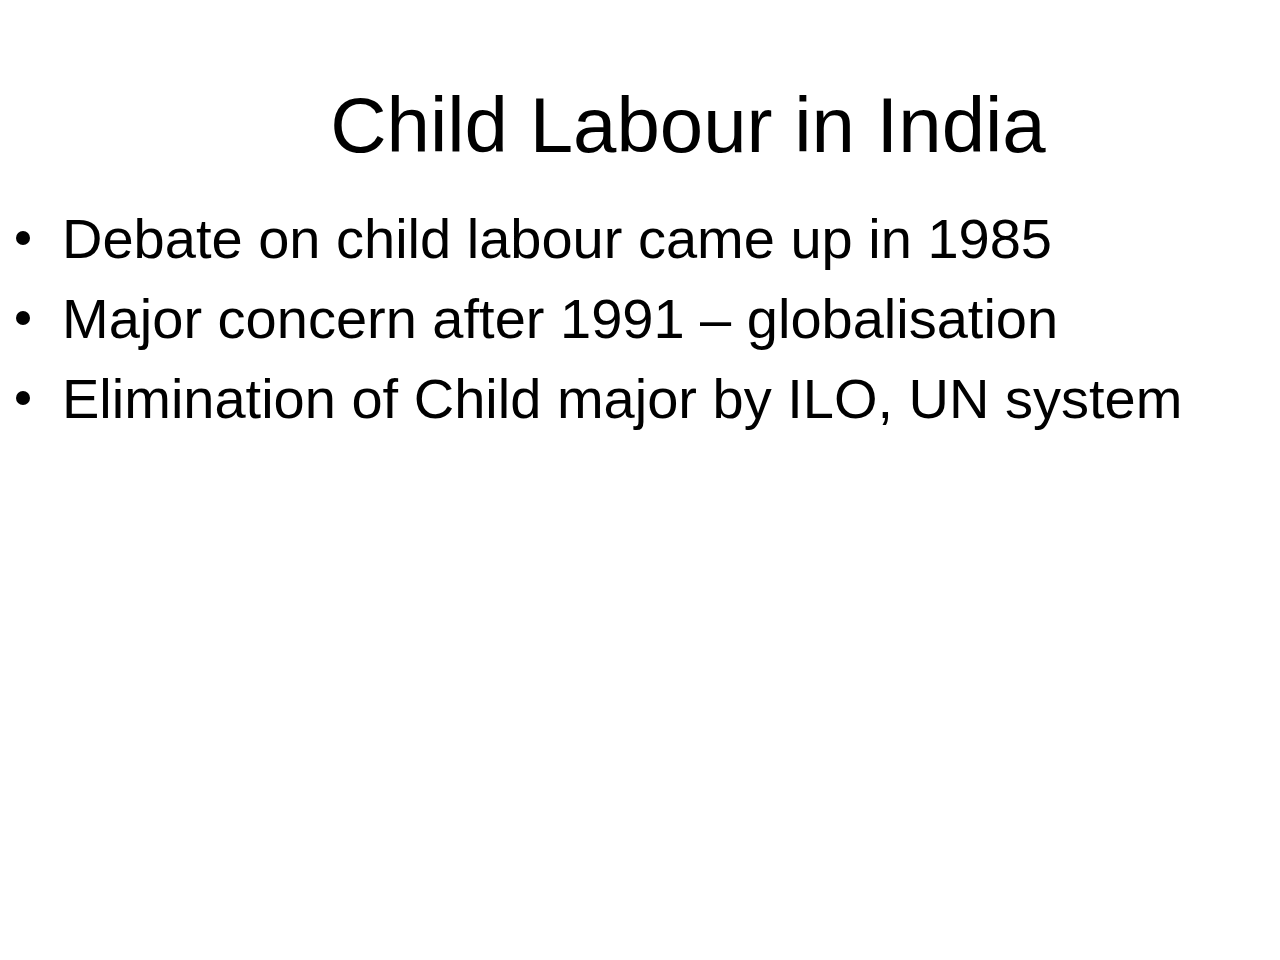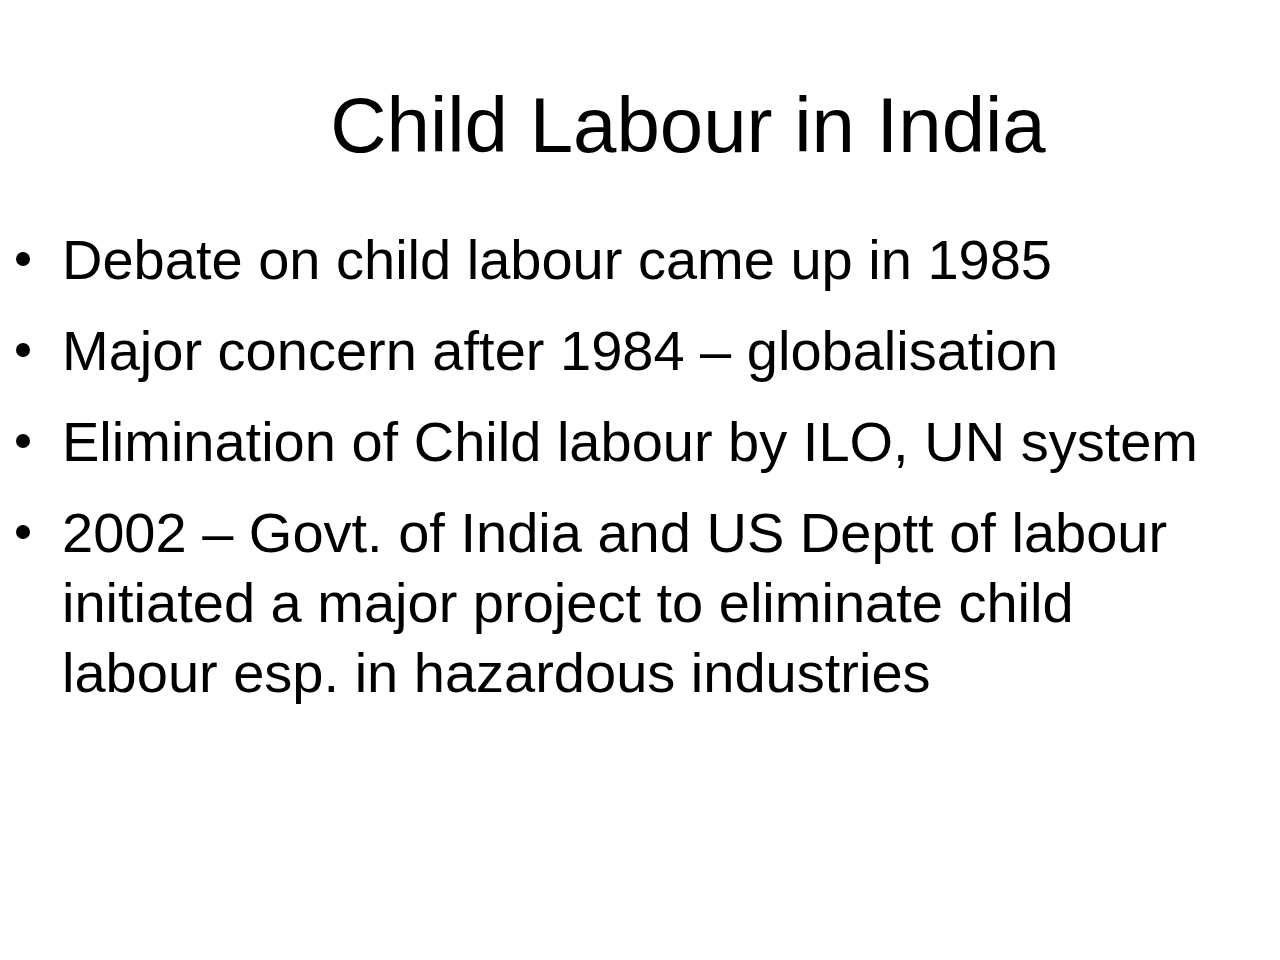--- a/index.html
+++ b/index.html
@@ -35,21 +35,20 @@
     left: 0;
     width: 1280px;
   }
   .bullet-item {
     position: relative;
     padding-left: 62px;
     margin-bottom: 10px;
     font-size: 56px;
     line-height: 70px;
     font-weight: 400;
-    margin-top: 21px;
   }
   .bullet-dot {
     position: absolute;
     left: 16px;
     top: 27px;
     width: 14px;
     height: 14px;
     background: #000000;
     border-radius: 50%;
   }
@@ -66,30 +65,24 @@
 
   <div class="bullet-list">
 
     <div class="bullet-item">
       <span class="bullet-dot"></span>
       <div class="bullet-line">Debate on child labour came up in 1985</div>
     </div>
 
     <div class="bullet-item">
       <span class="bullet-dot"></span>
-      <div class="bullet-line">Major concern after 1984 – globalisation</div>
+      <div class="bullet-line">Major concern after 1991 – globalisation</div>
     </div>
 
     <div class="bullet-item">
       <span class="bullet-dot"></span>
-      <div class="bullet-line">Elimination of Child labour by ILO, UN system</div>
+      <div class="bullet-line">Elimination of Child major by ILO, UN system</div>
     </div>
 
-    <div class="bullet-item">
-      <span class="bullet-dot"></span>
-      <div class="bullet-line">2002 – Govt. of India and US Deptt of labour</div>
-      <div class="bullet-line">initiated a major project to eliminate child</div>
-      <div class="bullet-line">labour esp. in hazardous industries</div>
-    </div>
 
 
   </div>
 </div>
 
 </body></html>

